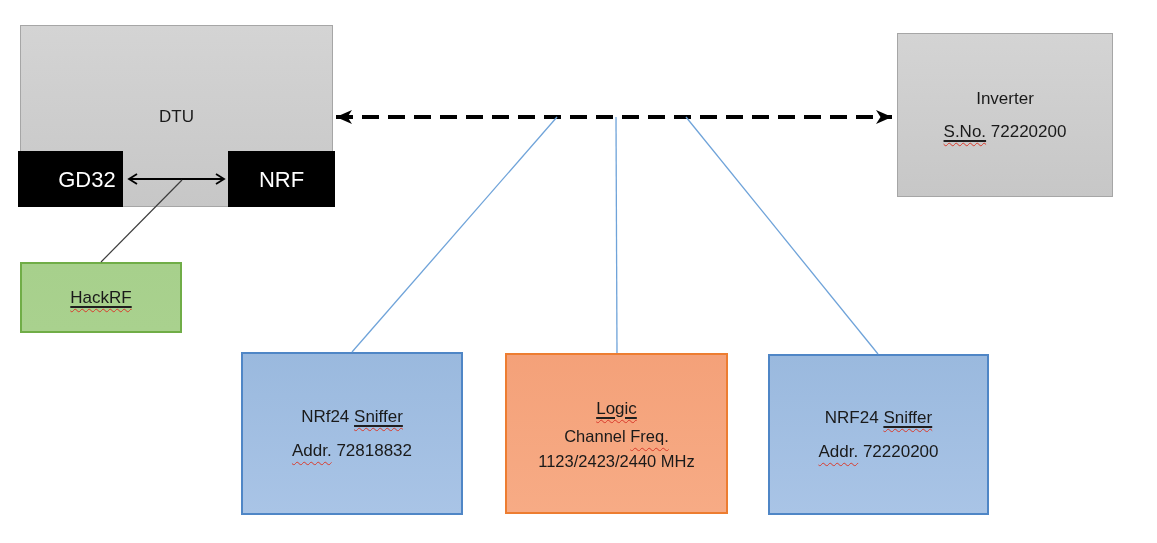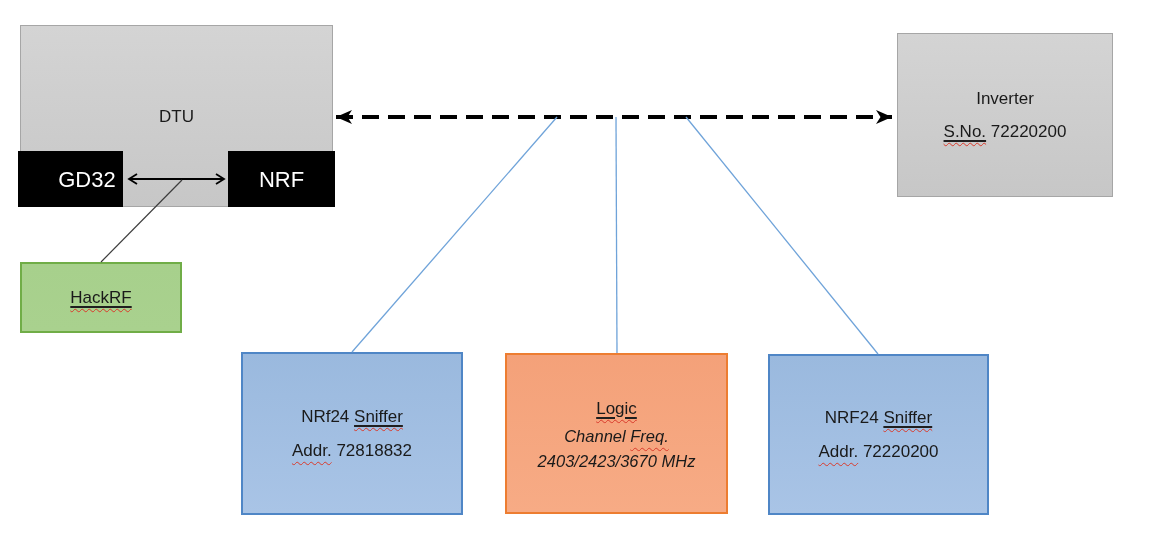--- a/index.html
+++ b/index.html
@@ -3,21 +3,21 @@
 <meta charset="utf-8">
 <style>
   html,body{margin:0;padding:0;background:#ffffff;}
   .stage{
     position:relative;width:1157px;height:543px;background:#ffffff;overflow:hidden;
     font-family:"Liberation Sans", sans-serif;color:#1a1a1a;
   }
   .box{position:absolute;display:flex;flex-direction:column;align-items:center;justify-content:center;
        text-align:center;box-sizing:border-box;}
   .lbl{font-size:17px;line-height:33px;white-space:nowrap;}
-  .sub{font-size:16.5px;line-height:25px;white-space:nowrap;font-style:italic;}
+  .sub{font-size:16.5px;line-height:25px;white-space:nowrap;}
 
   .gray{background:linear-gradient(180deg,#d4d4d4,#c7c7c7);border:1.5px solid #a6a6a6;}
   .black{background:#000000;color:#ffffff;}
   .black .lbl{font-size:22px;}
   .green{background:linear-gradient(180deg,#a7d08c,#a9d18e);border:2px solid #70ad47;}
   .blue{background:linear-gradient(180deg,#9ab9de,#a9c4e6);border:2px solid #4f86c6;text-align:center;}
   .orange{background:linear-gradient(180deg,#f4a179,#f7ab85);border:2px solid #ed7d31;}
 
   #dtu{left:20px;top:25px;width:313px;height:182px;}
   #gd32{left:18px;top:151px;width:105px;height:56px;padding-left:33px;}
@@ -64,21 +64,21 @@
   </div>
 
   <div class="box blue" id="sniffer1">
     <div class="lbl">NRf24 <span class="sq"><span class="u">Sniffer</span></span></div>
     <div class="lbl"><span class="sq">Addr.</span> 72818832</div>
   </div>
 
   <div class="box orange" id="hackrf">
     <div class="lbl"><span class="sq"><span class="u">Logic</span></span></div>
     <div class="sub">Channel <span class="sq">Freq.</span></div>
-    <div class="sub">2403/2423/3670 MHz</div>
+    <div class="sub">1123/2423/2440 MHz</div>
   </div>
 
   <div class="box blue" id="sniffer2">
     <div class="lbl">NRF24 <span class="sq"><span class="u">Sniffer</span></span></div>
     <div class="lbl"><span class="sq">Addr.</span> 72220200</div>
   </div>
 
   <svg class="overlay" viewBox="0 0 1157 543">
     <defs>
       <marker id="mBig" markerUnits="userSpaceOnUse" markerWidth="20" markerHeight="18" refX="16" refY="7" orient="auto-start-reverse">

